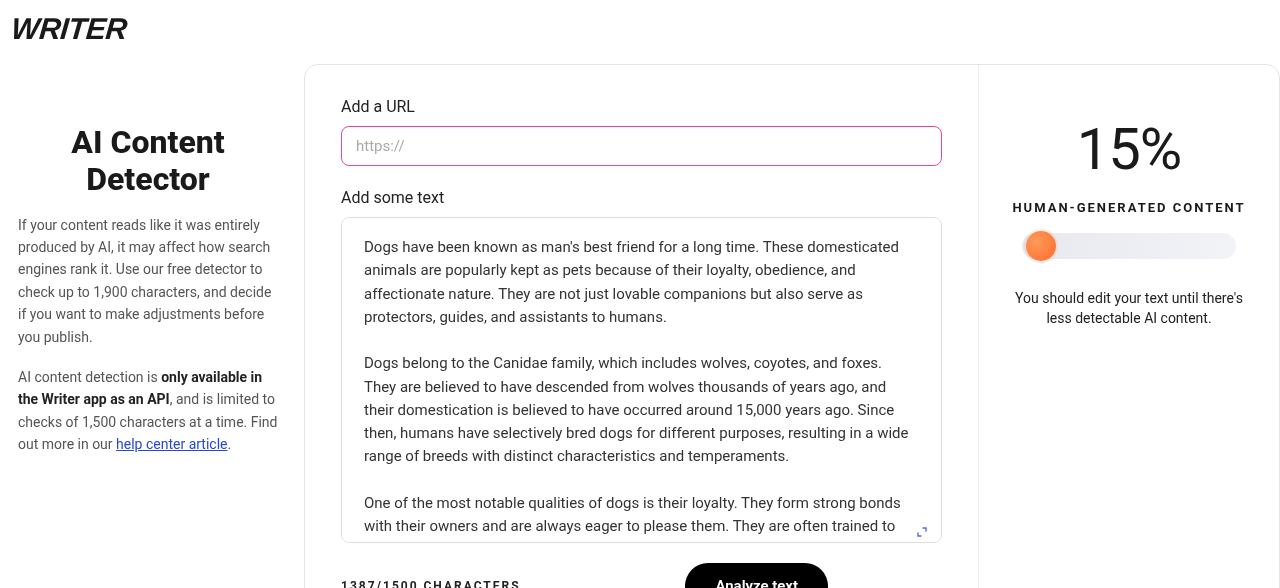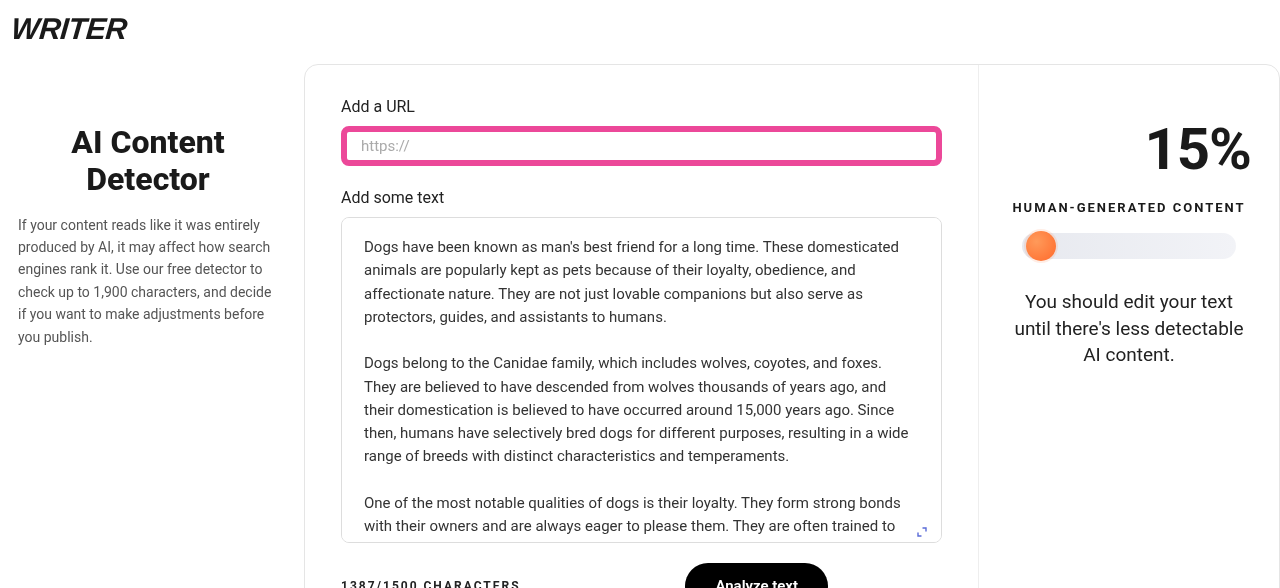--- a/index.html
+++ b/index.html
@@ -68,21 +68,21 @@
   }
   .label {
     font-size: 16px;
     font-weight: 400;
     margin-bottom: 10px;
     color: #222;
   }
   .url-input {
     width: 100%;
     height: 40px;
-    border: 6px solid #ec4899;
+    border: 1px solid #ec4899;
     border-radius: 8px;
     padding: 0 14px;
     font-size: 15px;
     color: #333;
     margin-bottom: 22px;
     font-family: inherit;
   }
   .url-input::placeholder { color: #aaa; }
   .textarea-wrap {
     position: relative;
@@ -131,23 +131,22 @@
     font-family: inherit;
     margin-right: 114px;
   }
   .right {
     width: 300px;
     padding: 50px 28px 0 28px;
     text-align: center;
   }
   .percent {
     font-size: 58px;
-    font-weight: 700;
+    font-weight: 400;
     letter-spacing: -1px;
-    text-align: right;
   }
   .human-label {
     font-size: 13px;
     font-weight: 700;
     letter-spacing: 2px;
     margin-top: 17px;
     margin-bottom: 18px;
   }
   .meter {
     position: relative;
@@ -170,21 +169,21 @@
   }
   .meter-knob {
     width: 30px;
     height: 30px;
     background: radial-gradient(circle at 35% 35%, #ff9a5a, #ff6a2b);
     border-radius: 50%;
     box-shadow: 0 0 0 2px rgba(255,106,43,0.12);
     margin-right: -2px;
   }
   .advice {
-    font-size: 19px;
+    font-size: 14px;
     line-height: 1.4;
     color: #222;
   }
   .expand-icon {
     position: absolute;
     right: 14px;
     bottom: 10px;
     width: 10px;
     height: 10px;
     pointer-events: none;
@@ -195,20 +194,23 @@
 <body>
 
 <div class="page">
   <div class="logo">WRITER</div>
 
   <div class="main">
 
     <div class="left">
       <h1>AI Content Detector</h1>
       <p>If your content reads like it was entirely produced by AI, it may affect how search engines rank it. Use our free detector to check up to 1,900 characters, and decide if you want to make adjustments before you publish.</p>
+      <p>
+        <span>AI content detection is </span><span class="bold">only available in the Writer app as an API</span><span>, and is limited to checks of 1,500 characters at a time. Find out more in our </span><a href="#">help center article</a><span>.</span>
+      </p>
     </div>
 
     <div class="card">
 
       <div class="center">
         <div class="label">Add a URL</div>
         <input class="url-input" type="text" placeholder="https://" style="">
         <div class="label">Add some text</div>
         <div class="textarea-wrap">
           <textarea class="textarea" style="">Dogs have been known as man's best friend for a long time. These domesticated animals are popularly kept as pets because of their loyalty, obedience, and affectionate nature. They are not just lovable companions but also serve as protectors, guides, and assistants to humans.

